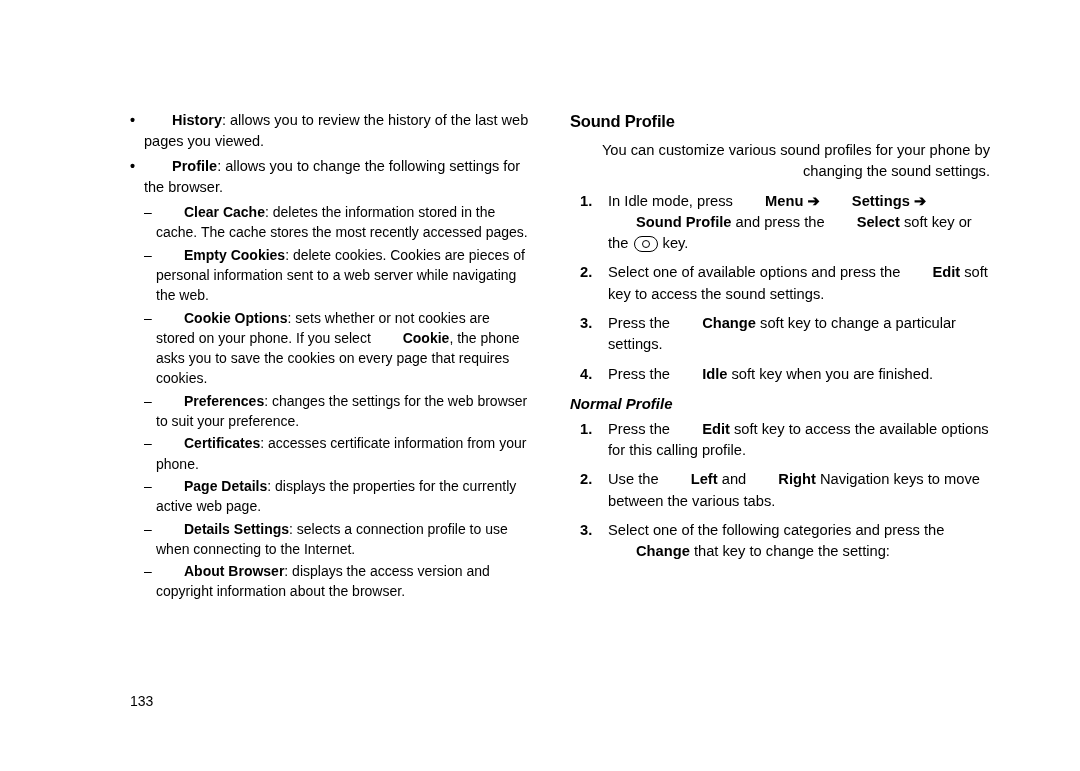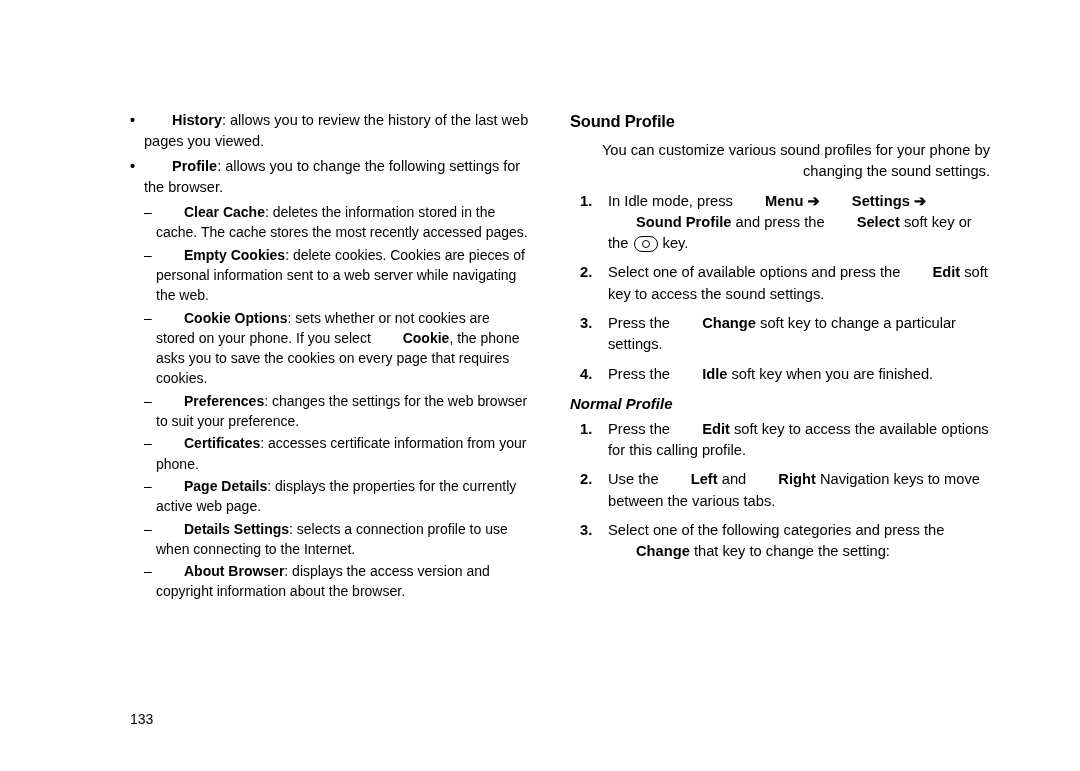--- a/index.html
+++ b/index.html
@@ -110,21 +110,21 @@
     top: 50%;
     width: 6px;
     height: 6px;
     border: 1px solid #000;
     border-radius: 50%;
     transform: translate(-50%, -50%);
   }
   .page-number {
     position: absolute;
     left: 130px;
-    bottom: 44px;
+    bottom: 62px;
     font-size: 14px;
   }
 </style>
 </head>
 <body>
 
 <div class="page">
   <div class="col col-left">
 
     <div class="bullet">

